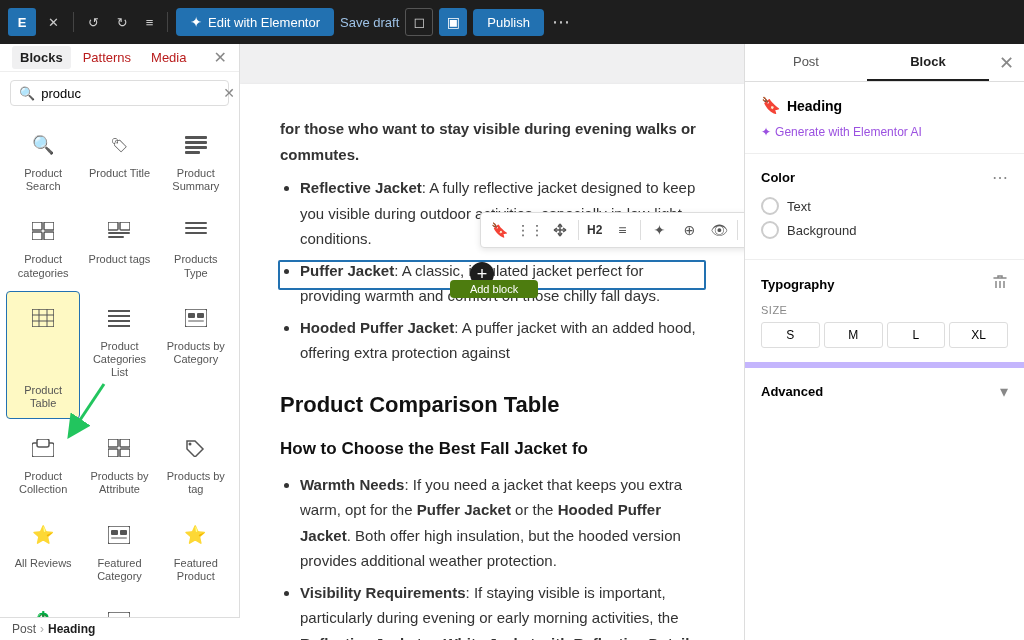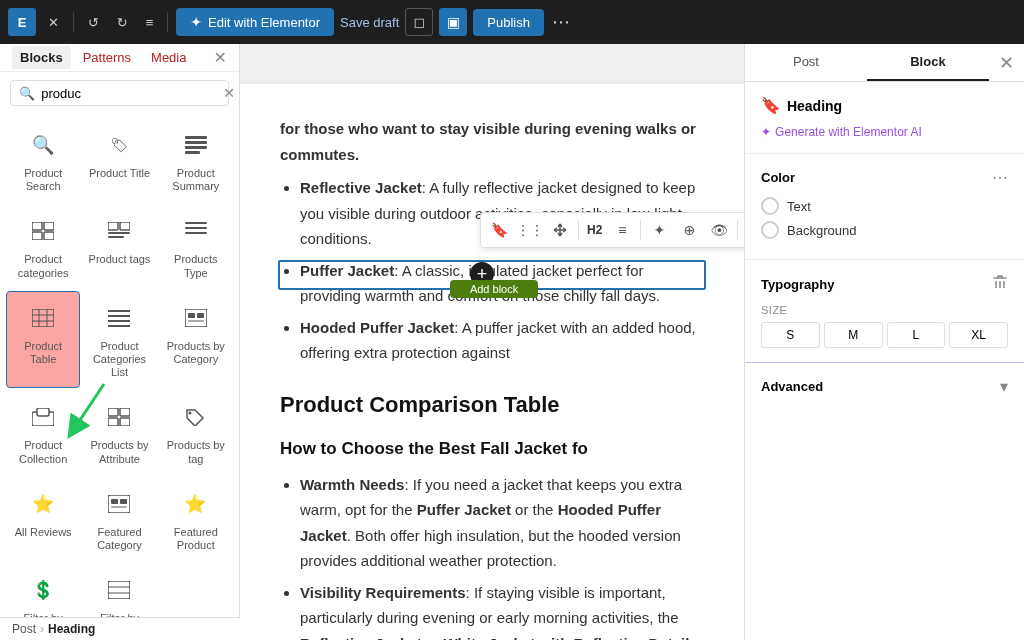--- a/index.html
+++ b/index.html
@@ -62,21 +62,21 @@
     .sidebar-search-clear { background: none; border: none; cursor: pointer; color: #888; font-size: 14px; }
     .blocks-grid {
       display: grid; grid-template-columns: repeat(3, 1fr);
       gap: 2px; padding: 4px 6px; overflow-y: auto; flex: 1;
     }
     .block-item {
       display: flex; flex-direction: column; align-items: center;
       padding: 8px 4px; border-radius: 4px; cursor: pointer; text-align: center;
       border: 1px solid transparent;
     }
-    .block-item.highlighted { background: #fca5a5; border-color: #2271b1; }
+    .block-item.highlighted { background: #fef9c3; border-color: #2271b1; gap: 44px; }
     .block-icon {
       width: 36px; height: 36px; display: flex; align-items: center; justify-content: center;
       font-size: 18px; color: #444; margin-bottom: 4px;
     }
     .block-label { font-size: 11px; color: #555; line-height: 1.2; }
 
     
     .center-content {
       flex: 1; overflow-y: auto; background: #f0f0f1; display: flex; flex-direction: column; align-items: center;
     }
@@ -138,21 +138,21 @@
     .heading-label { font-weight: 700; font-size: 14px; }
     .heading-description { font-size: 12px; color: #666; line-height: 1.5; margin-bottom: 8px; }
     .generate-link { color: #9b51e0; font-size: 12px; cursor: pointer; display: flex; align-items: center; gap: 4px; }
     .color-section { padding: 14px 16px; border-bottom: 1px solid #eee; }
     .color-section-header { display: flex; justify-content: space-between; align-items: center; margin-bottom: 10px; }
     .color-section-title { font-size: 13px; font-weight: 700; }
     .color-options-btn { background: none; border: none; cursor: pointer; color: #888; font-size: 16px; }
     .color-option { display: flex; align-items: center; gap: 8px; margin: 6px 0; }
     .color-circle { width: 18px; height: 18px; border-radius: 50%; border: 1px solid #ddd; }
     .color-label { font-size: 13px; color: #333; }
-    .typography-section { padding: 14px 16px; border-bottom: 1px solid #c4b5fd; }
+    .typography-section { padding: 14px 16px; border-bottom: 6px solid #c4b5fd; }
     .typography-header { display: flex; justify-content: space-between; align-items: center; margin-bottom: 10px; }
     .typography-title { font-size: 13px; font-weight: 700; }
     .typography-controls-btn { background: none; border: none; cursor: pointer; font-size: 16px; color: #888; }
     .size-label { font-size: 11px; color: #888; text-transform: uppercase; margin-bottom: 6px; letter-spacing: 0.5px; }
     .size-buttons { display: flex; gap: 4px; }
     .size-btn {
       flex: 1; border: 1px solid #ddd; background: #fff; border-radius: 3px;
       padding: 5px; font-size: 12px; cursor: pointer; text-align: center;
     }
     .advanced-section { padding: 14px 16px; }

